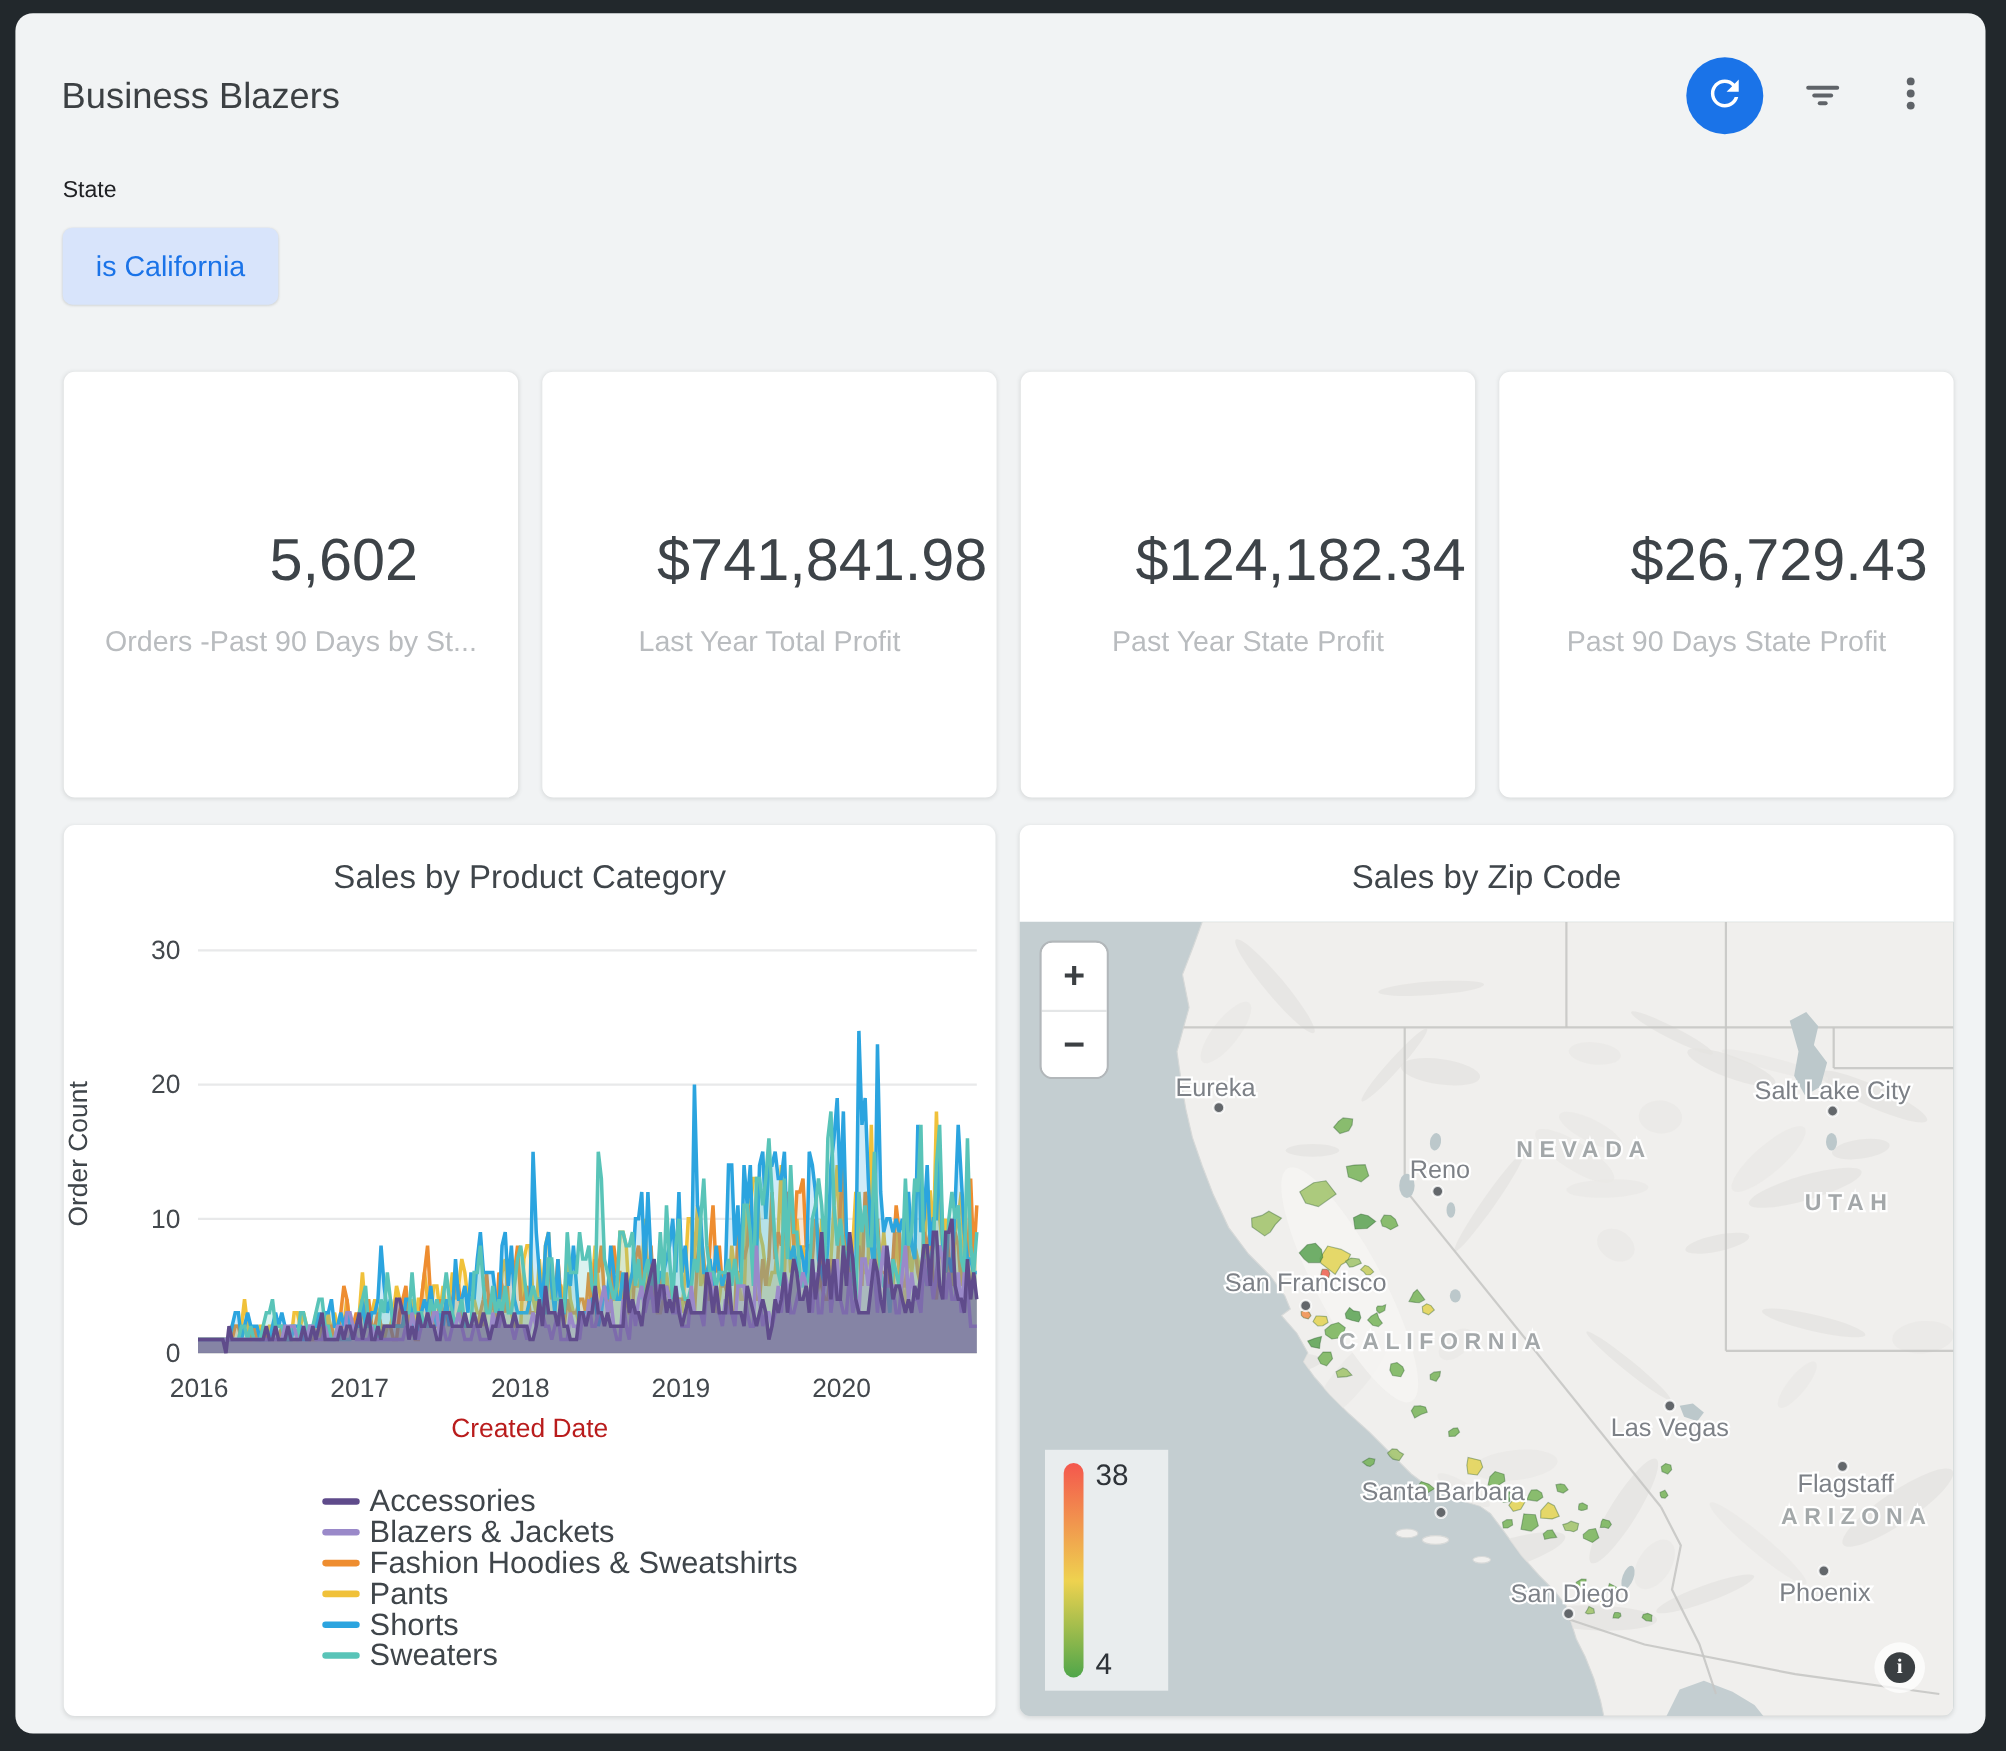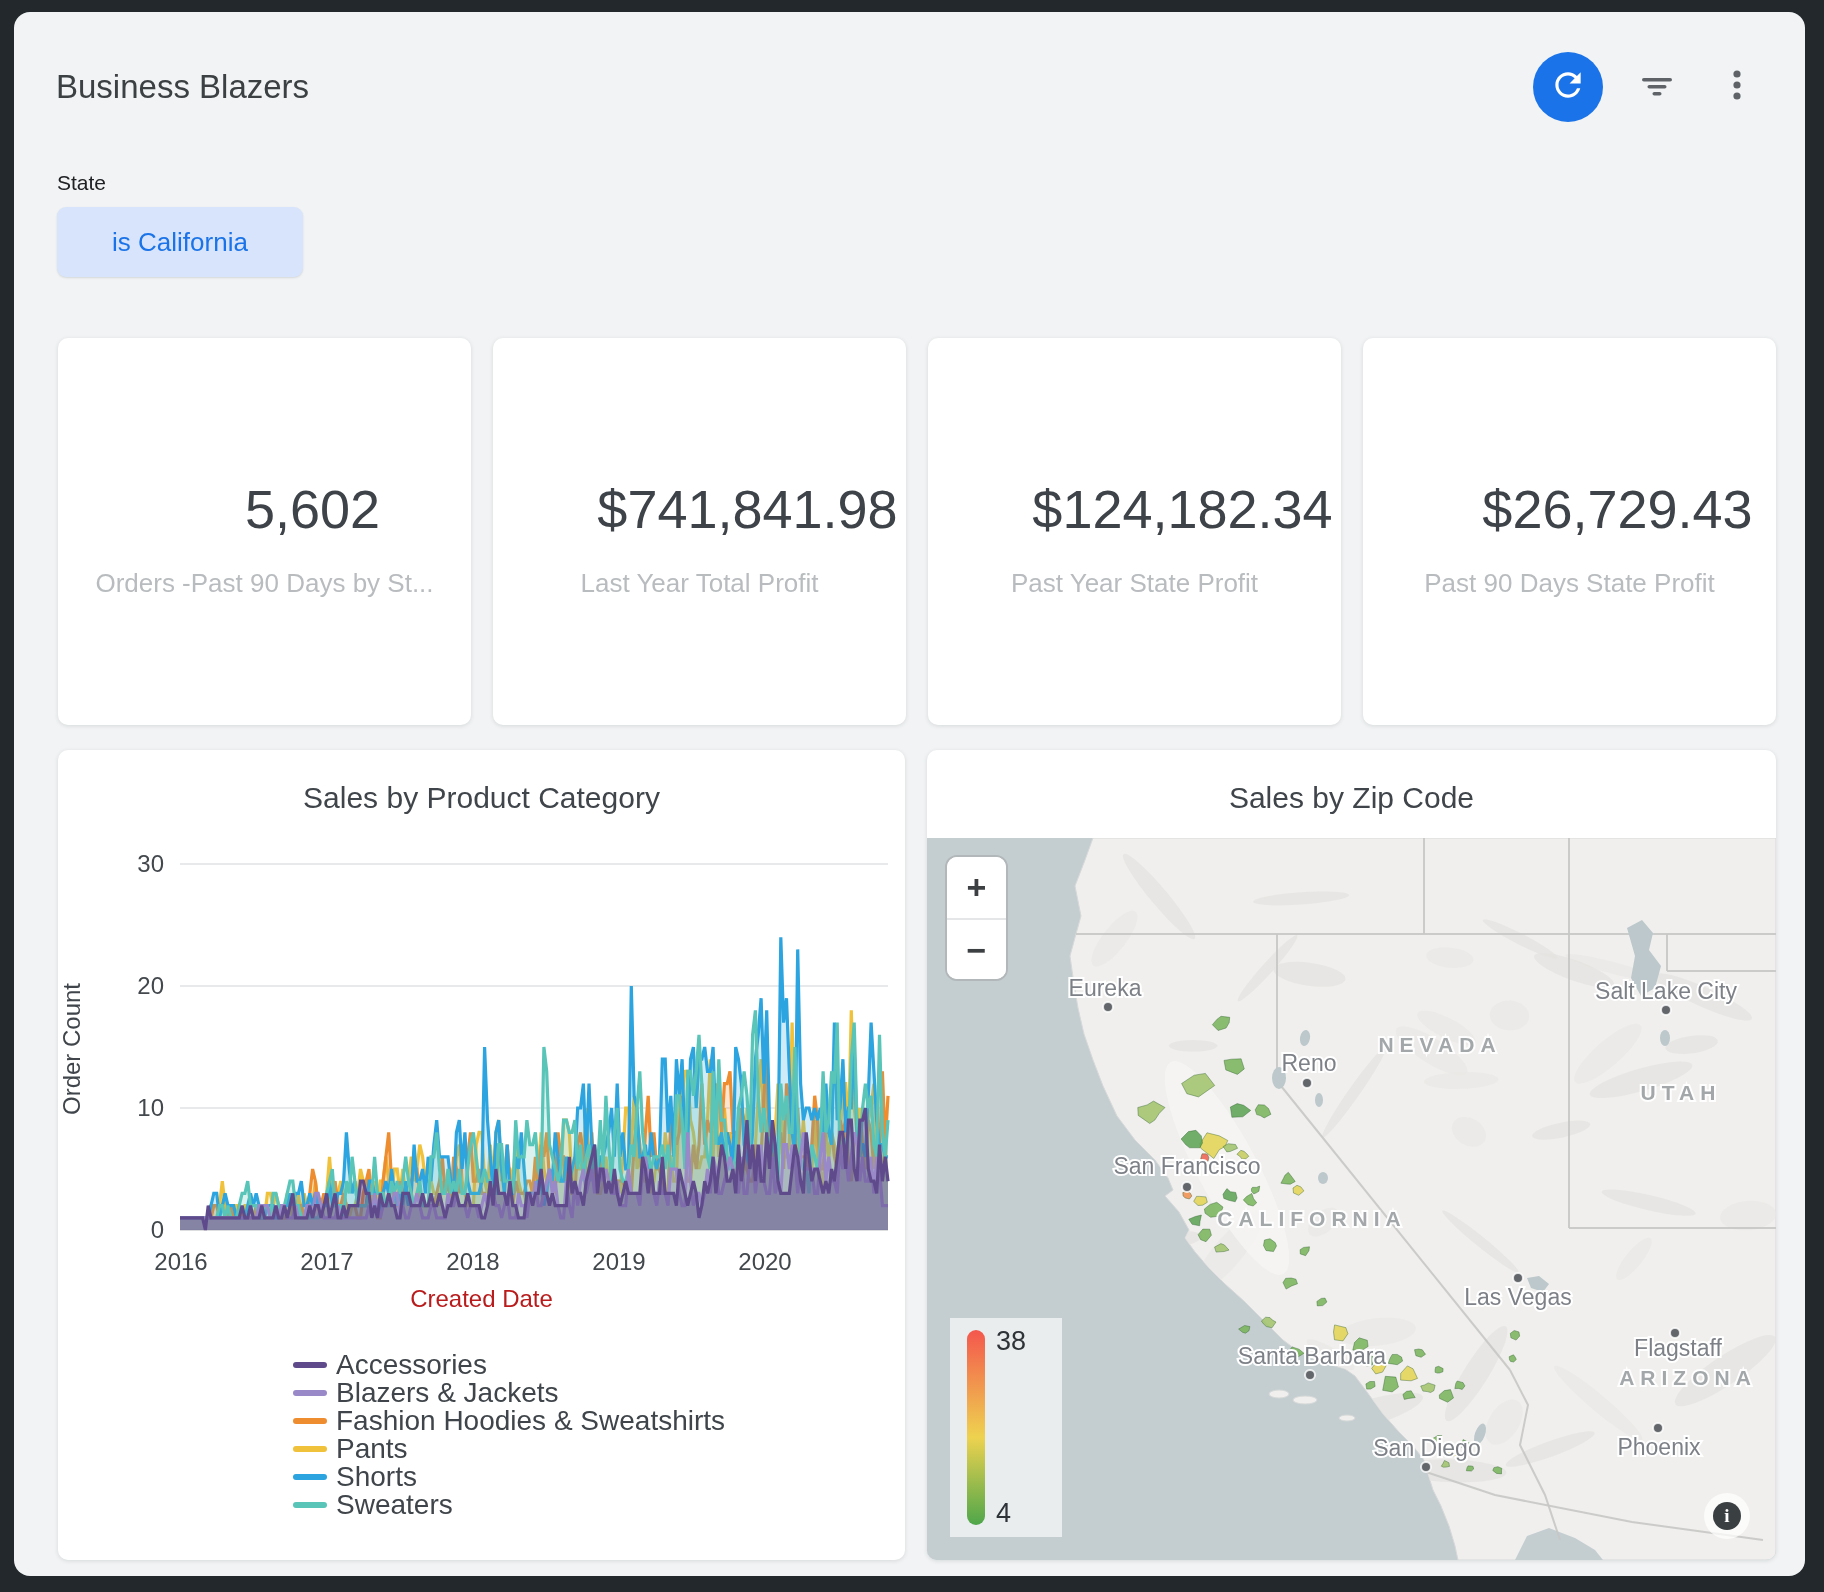--- a/index.html
+++ b/index.html
@@ -7,22 +7,22 @@
   .page{position:absolute;left:14px;top:12px;width:1791px;height:1564px;
     background:#f1f3f4;border-radius:16px;}
   
   .hdr-title{position:absolute;left:42px;top:56px;font-size:33px;color:#3c4043;}
   .icon-btn{position:absolute;width:70px;height:70px;border-radius:50%;top:40px;
     display:flex;align-items:center;justify-content:center;cursor:pointer;}
   .refresh{left:1519px;background:#1a73e8;}
   .filterb{left:1608px;}
   .kebab{left:1688px;}
   
-  .state-label{position:absolute;left:43px;top:149px;font-size:21px;color:#202124;margin-top:10px;}
-  .chip{position:absolute;left:43px;top:195px;width:246px;height:70px;background:#d8e4fb;
+  .state-label{position:absolute;left:43px;top:149px;font-size:21px;color:#202124;}
+  .chip{position:absolute;left:43px;top:195px;width:196px;height:70px;background:#d8e4fb;
     border-radius:9px;display:flex;align-items:center;justify-content:center;
     font-size:26px;color:#1a73e8;cursor:pointer;box-shadow:0 1px 2px rgba(60,64,67,.15);}
   
   .card{position:absolute;background:#fff;border-radius:10px;
     box-shadow:0 1px 4px rgba(60,64,67,.14);}
   .kpi{top:326px;width:413px;height:387px;}
   .kpi-value{position:absolute;top:140px;width:100%;text-align:center;
     font-size:54px;color:#3d4348;padding-left:48px;}
   .kpi-label{position:absolute;top:230px;width:100%;text-align:center;
     font-size:26px;color:#b9bcbf;white-space:nowrap;}

